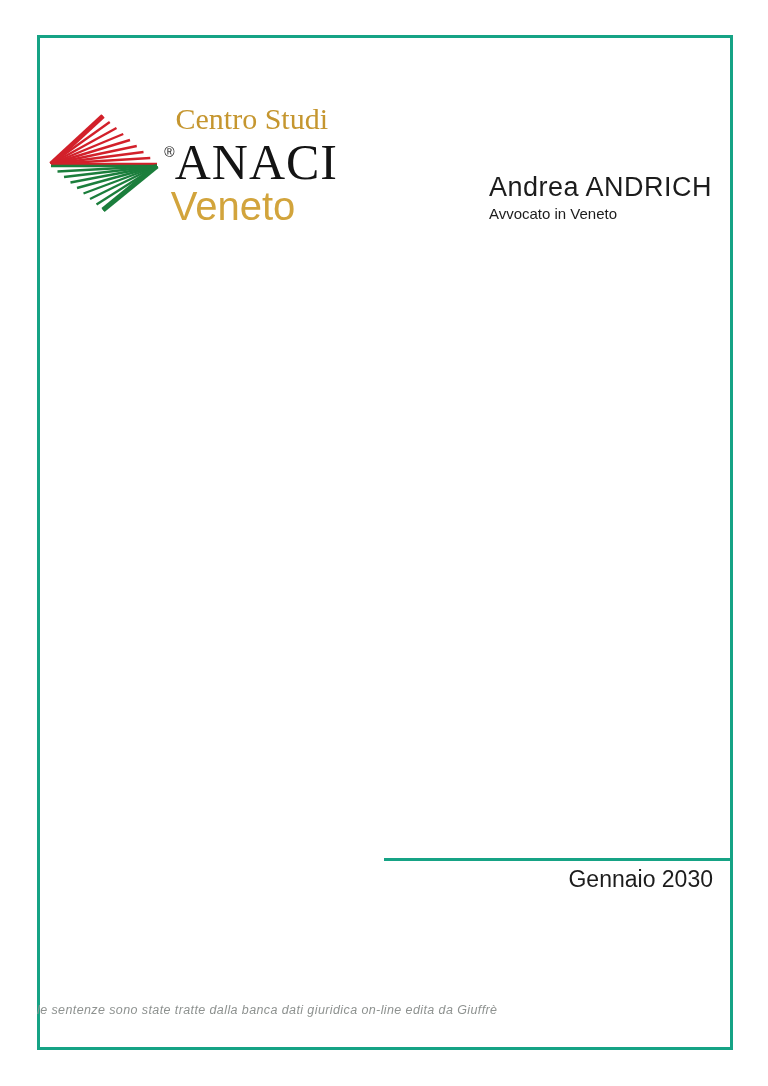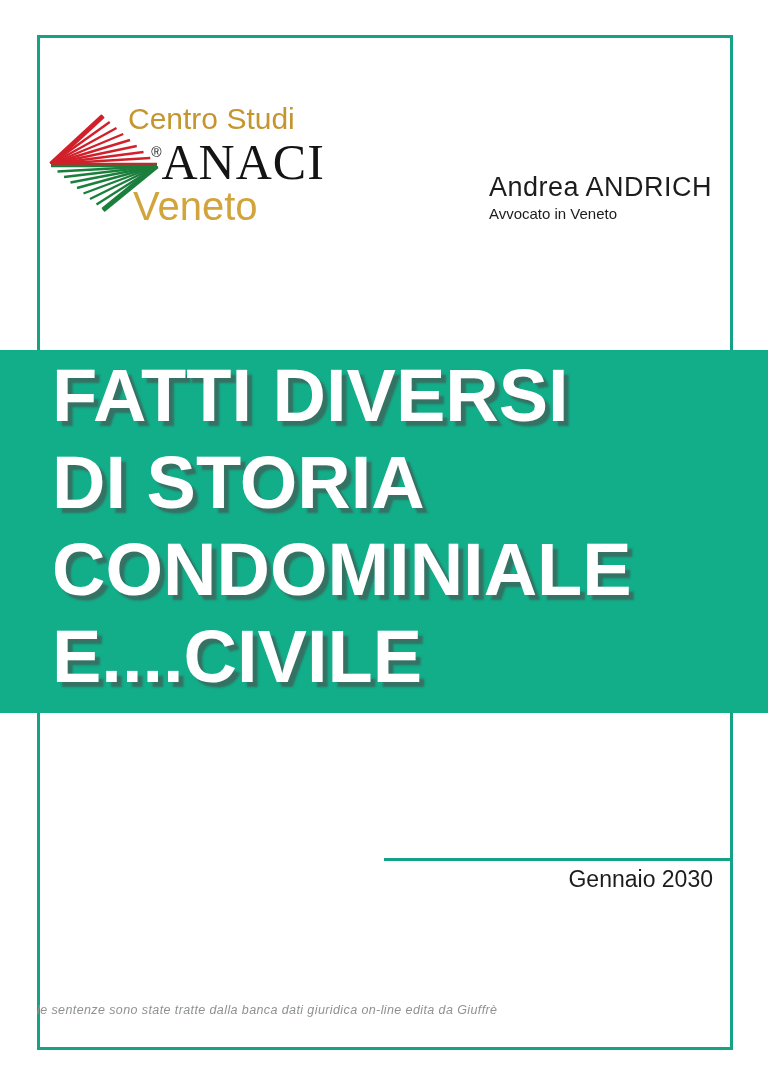--- a/index.html
+++ b/index.html
@@ -7,26 +7,26 @@
           font-family:"Liberation Sans",sans-serif;}
   .frame{position:absolute;left:37px;top:35px;width:696px;height:1015px;box-sizing:border-box;
          border:3px solid var(--frame_teal);z-index:1;}
   
   .logo{position:absolute;left:44px;top:100px;width:300px;height:130px;z-index:3;}
   .logo-mark{position:absolute;left:0;top:13px;width:118px;height:100px;}
   .fan-red{stroke:var(--logo_red);stroke-width:2.4;}
   .fan-red-edge{stroke:var(--logo_red);stroke-width:5;}
   .fan-green{stroke:var(--logo_green);stroke-width:2.4;}
   .fan-green-edge{stroke:var(--logo_green);stroke-width:5;}
-  .logo-centro{position:absolute;left:84px;top:2px;width:200px;text-align:left;
-               font-size:30px;color:var(--logo_gold);white-space:nowrap;}
-  .logo-brand-row{position:absolute;left:94px;top:33px;width:200px;text-align:center;white-space:nowrap;
+  .logo-centro{position:absolute;left:84px;top:2px;width:200px;text-align:right;
+               font-size:30px;color:var(--logo_gold);white-space:nowrap;font-family:Liberation Serif, serif;}
+  .logo-brand-row{position:absolute;left:94px;top:33px;width:200px;text-align:right;white-space:nowrap;
                   font-family:"Liberation Serif",serif;font-size:50px;color:#141414;letter-spacing:1px;}
   .logo-reg{font-size:14px;font-family:"Liberation Sans",sans-serif;vertical-align:22px;letter-spacing:0;}
-  .logo-veneto{position:absolute;left:89px;top:84px;width:200px;text-align:left;
+  .logo-veneto{position:absolute;left:89px;top:84px;width:200px;text-align:center;
                font-size:40px;color:var(--logo_gold_light);white-space:nowrap;}
   
   .author{position:absolute;right:56px;top:172px;color:var(--text_dark);z-index:3;}
   .author-name{font-size:27px;letter-spacing:0.5px;}
   .author-role{font-size:15px;margin-top:2px;}
   
   .band{position:absolute;left:0;top:350px;width:768px;height:363px;background:var(--band_green);
         z-index:2;box-sizing:border-box;padding:2px 0 0 52px;}
   .title-line{font-size:74px;font-weight:bold;color:#ffffff;line-height:87px;white-space:nowrap;
               letter-spacing:0px;text-shadow:5px 5px 2px rgba(75,75,75,0.6);}
@@ -78,25 +78,19 @@
     <div class="logo-centro">Centro Studi</div>
     <div class="logo-brand-row"><span class="logo-reg">®</span><span>ANACI</span></div>
     <div class="logo-veneto">Veneto</div>
   </div>
 
   <div class="author">
     <div class="author-name">Andrea ANDRICH</div>
     <div class="author-role">Avvocato in Veneto</div>
   </div>
 
-  <div class="band">
-    <div class="title-line">FATTI DIVERSI</div>
-    <div class="title-line">DI STORIA</div>
-    <div class="title-line">CONDOMINIALE</div>
-    <div class="title-line">E....CIVILE</div>
-  </div>
 
   <div class="rule"></div>
   <div class="date">Gennaio 2030</div>
 
   <div class="footnote">le sentenze sono state tratte dalla banca dati giuridica on-line edita da Giuffrè</div>
 
 </div>
 
 </body></html>

